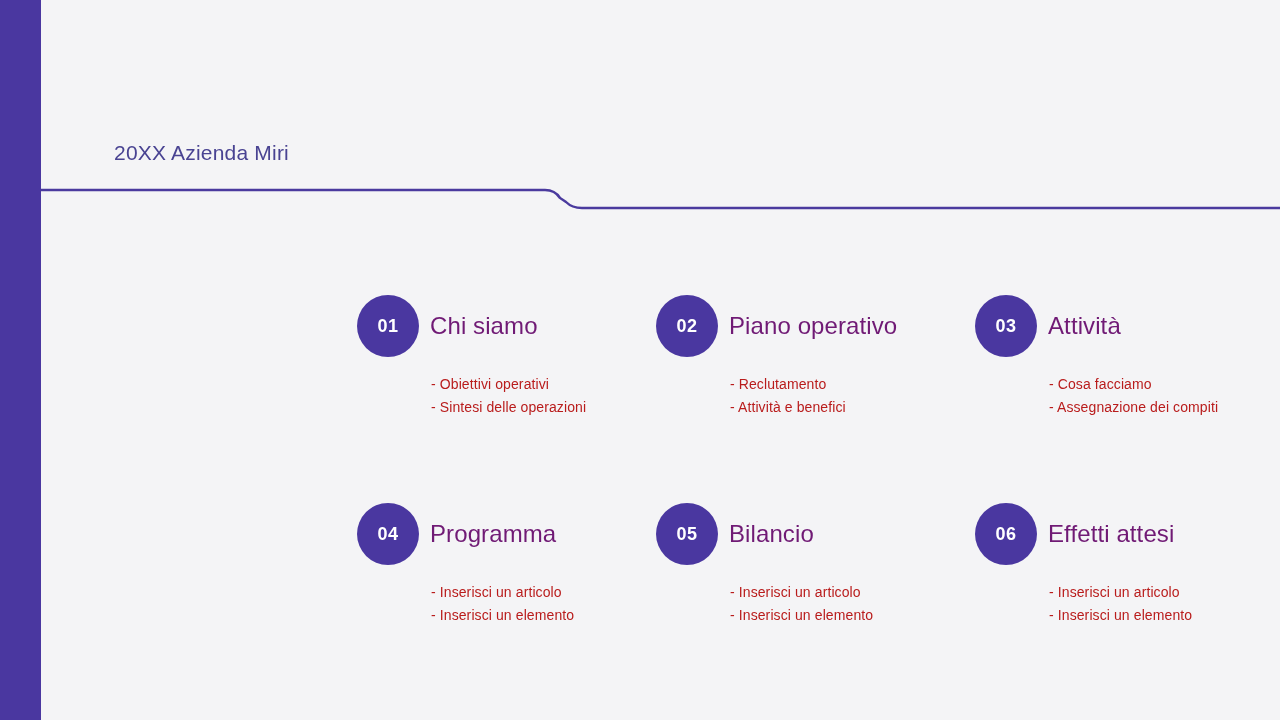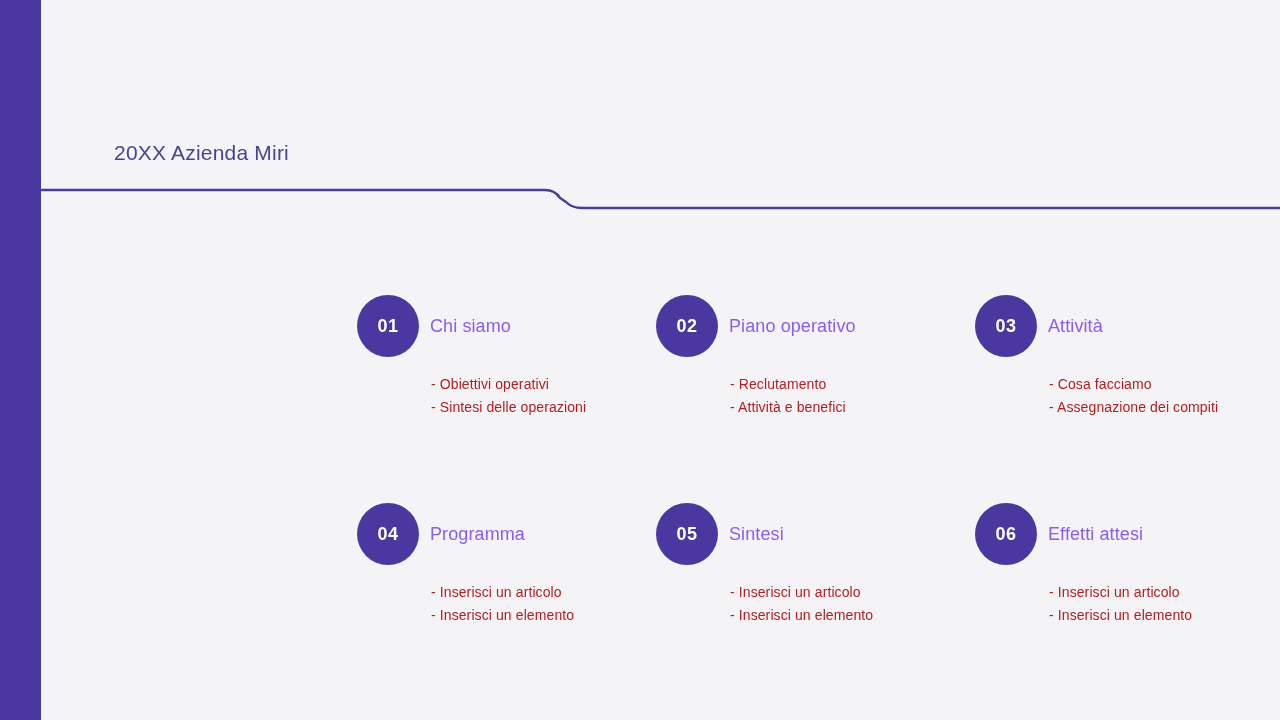--- a/index.html
+++ b/index.html
@@ -100,22 +100,22 @@
     display: flex;
     align-items: center;
     justify-content: center;
     font-size: 18px;
     font-weight: bold;
     letter-spacing: 0.5px;
   }
 
   .item-title {
     margin-left: 11px;
-    font-size: 18px;
-    color: #8b5cf6;
+    font-size: 24px;
+    color: #701a75;
     white-space: nowrap;
     letter-spacing: 0.1px;
   }
 
   .item-bullets {
     margin-top: 16px;
     margin-left: 74px;
   }
 
   .bullet {
@@ -182,21 +182,21 @@
       </div>
       <div class="item-bullets">
         <div class="bullet">- Inserisci un articolo</div>
         <div class="bullet">- Inserisci un elemento</div>
       </div>
     </div>
 
     <div class="item">
       <div class="item-head">
         <div class="badge">05</div>
-        <div class="item-title">Sintesi</div>
+        <div class="item-title">Bilancio</div>
       </div>
       <div class="item-bullets">
         <div class="bullet">- Inserisci un articolo</div>
         <div class="bullet">- Inserisci un elemento</div>
       </div>
     </div>
 
     <div class="item">
       <div class="item-head">
         <div class="badge">06</div>

